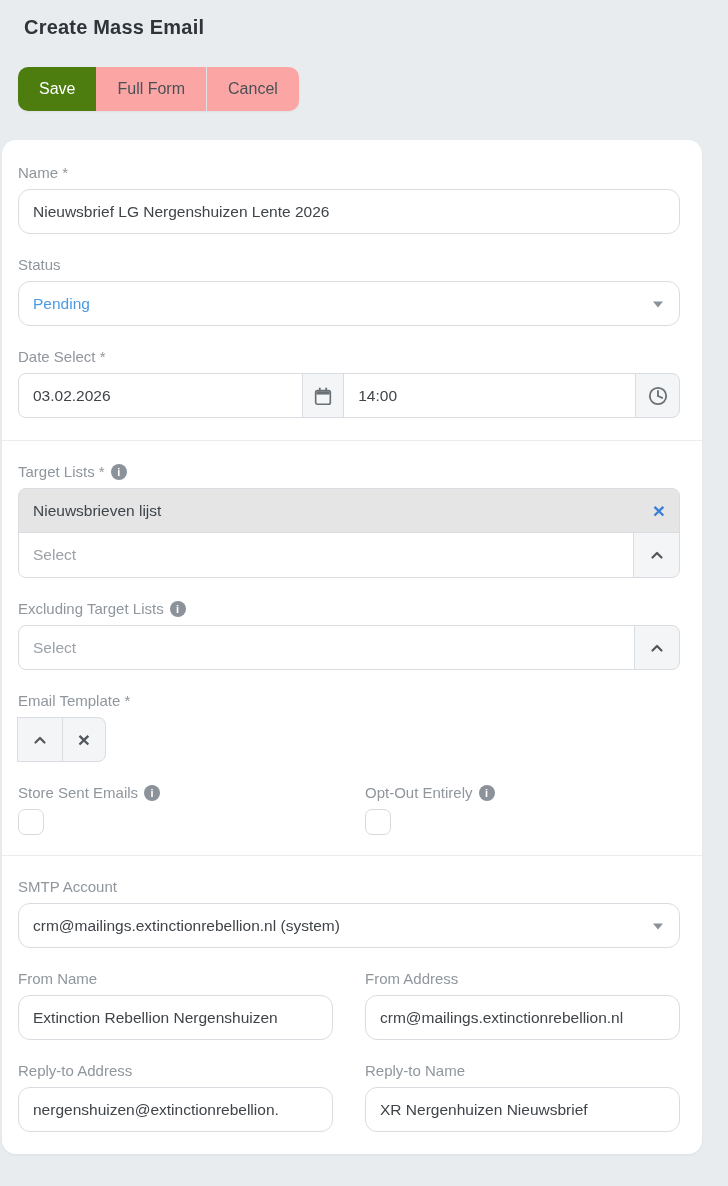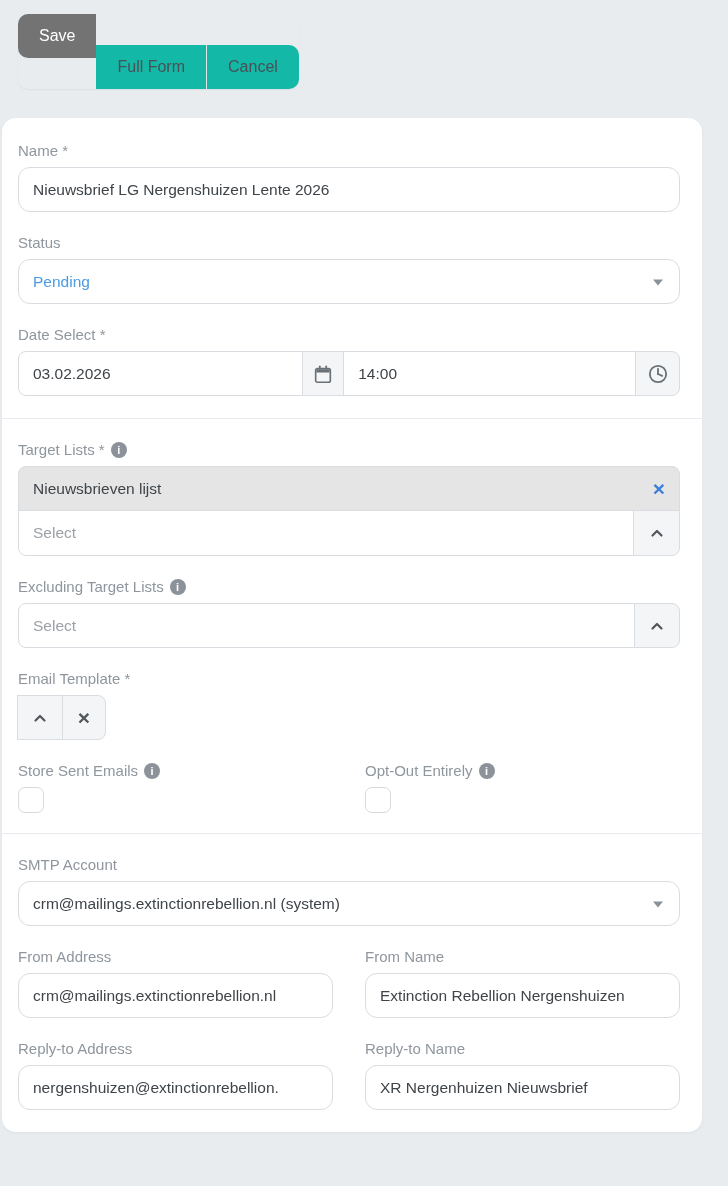--- a/index.html
+++ b/index.html
@@ -16,22 +16,22 @@
     margin: 2px 24px 28px 24px; letter-spacing: .2px;
   }
   .btn-group {
     display: inline-flex; margin-left: 18px;
     border-radius: 10px; box-shadow: 0 1px 2px rgba(0,0,0,.05);
   }
   .btn {
     height: 44px; padding: 0 21px; font-size: 16px; font-weight: 500;
     border: none; cursor: pointer; font-family: inherit; line-height: 44px;
   }
-  .btn-primary { background: #737373; color: #fff; border-radius: 10px 0 0 10px; }
-  .btn-default { background: #14b8a6; color: #495056; margin-top: 31px; }
+  .btn-primary { background: #4d7c0f; color: #fff; border-radius: 10px 0 0 10px; }
+  .btn-default { background: #fca5a5; color: #495056; }
   .btn-default + .btn-default { border-left: 1px solid #e1e4e7; }
   .btn-last { border-radius: 0 10px 10px 0; }
 
   .panel {
     margin: 29px 26px 0 2px;
     background: #fff;
     border-radius: 14px;
     padding: 24px 22px 8px 16px;
     box-shadow: 0 1px 3px rgba(0,0,0,.05);
   }
@@ -106,20 +106,21 @@
     background: #fff; cursor: pointer; margin-top: 2px;
   }
   .mb0 { margin-bottom: 14px; }
 </style>
 </head>
 <body>
 
 <div>
 
   <div class="header">
+    <div class="page-title">Create Mass Email</div>
     <div class="btn-group">
       <button class="btn btn-primary">Save</button>
       <button class="btn btn-default">Full Form</button>
       <button class="btn btn-default btn-last">Cancel</button>
     </div>
   </div>
 
   <div class="panel">
 
     <div class="cell">
@@ -232,26 +233,26 @@
     <div class="cell">
       <div class="cell-label">SMTP Account</div>
       <div class="select">
         <span>crm@mailings.extinctionrebellion.nl (system)</span>
         <span class="caret"></span>
       </div>
     </div>
 
     <div class="grid2">
       <div class="cell">
+        <div class="cell-label">From Name</div>
+        <input class="input" type="text" value="Extinction Rebellion Nergenshuizen" style="">
+      </div>
+      <div class="cell">
         <div class="cell-label">From Address</div>
         <input class="input" type="text" value="crm@mailings.extinctionrebellion.nl" style="">
-      </div>
-      <div class="cell">
-        <div class="cell-label">From Name</div>
-        <input class="input" type="text" value="Extinction Rebellion Nergenshuizen" style="">
       </div>
     </div>
 
     <div class="grid2">
       <div class="cell mb0">
         <div class="cell-label">Reply-to Address</div>
         <input class="input" type="text" value="nergenshuizen@extinctionrebellion." style="">
       </div>
       <div class="cell mb0">
         <div class="cell-label">Reply-to Name</div>

